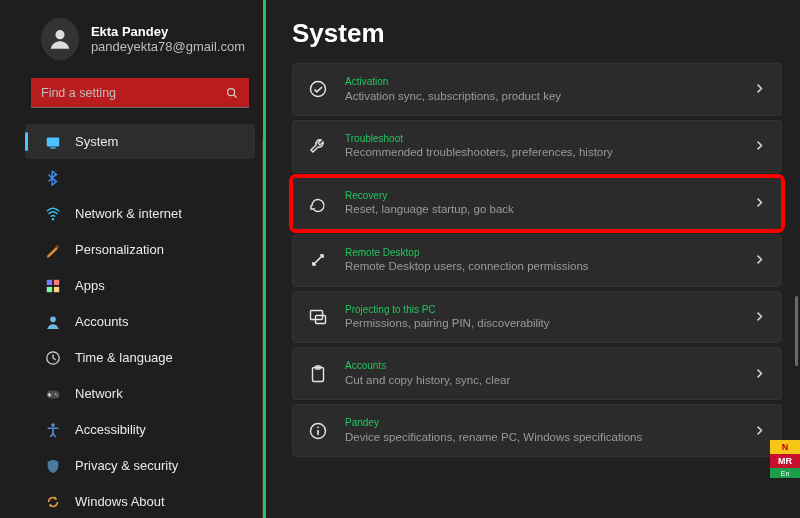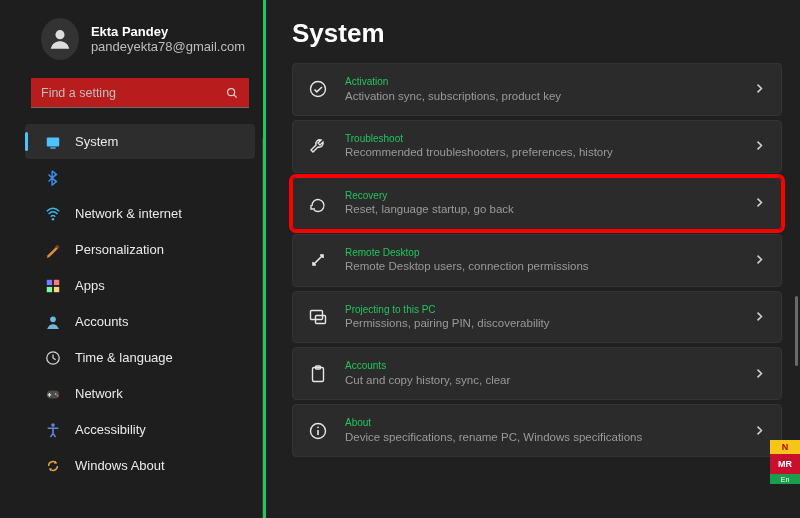--- a/index.html
+++ b/index.html
@@ -125,21 +125,21 @@
     border-radius: 2px;
   }
   .corner-badge {
     position: absolute;
     right: 0;
     bottom: 38px;
     width: 30px;
     height: 40px;
   }
   .corner-badge .r1 { background: #f5c518; height: 14px; font-size: 9px; color:#b00; font-weight:700; display:flex;align-items:center;justify-content:center;}
-  .corner-badge .r2 { background: #c8102e; height: 20px; font-size: 9px; color:#fff; font-weight:700; display:flex;align-items:center;justify-content:center;}
+  .corner-badge .r2 { background: #c8102e; height: 14px; font-size: 9px; color:#fff; font-weight:700; display:flex;align-items:center;justify-content:center;}
   .corner-badge .r3 { background: #1b9e4b; height: 10px; font-size: 7px; color:#fff; display:flex;align-items:center;justify-content:center;}
 </style>
 </head>
 <body>
 
 <div class="sidebar">
 
   <div class="profile">
     <div class="avatar">
       <svg viewBox="0 0 24 24">
@@ -233,20 +233,28 @@
         <span class="nav-ic">
           <svg viewBox="0 0 18 18">
             <use href="#ic-accessibility"></use>
           </svg>
         </span>
         <span>Accessibility</span>
       </div>
       <div class="nav-item">
         <span class="nav-ic">
           <svg viewBox="0 0 18 18">
+            <use href="#ic-privacy"></use>
+          </svg>
+        </span>
+        <span>Privacy &amp; security</span>
+      </div>
+      <div class="nav-item">
+        <span class="nav-ic">
+          <svg viewBox="0 0 18 18">
             <use href="#ic-update"></use>
           </svg>
         </span>
         <span>Windows About</span>
       </div>
     </div>
   <div class="nav-divider"></div>
 </div>
 
 <div class="main">
@@ -336,21 +344,21 @@
             <use href="#ic-chev"></use>
           </svg></span>
       </div>
       <div class="card">
         <span class="card-ic">
           <svg viewBox="0 0 20 20">
             <use href="#ic-about"></use>
           </svg>
         </span>
         <span class="card-text">
-          <div class="t">About</div>
+          <div class="t">Pandey</div>
           <div class="s">Device specifications, rename PC, Windows specifications</div>
         </span>
         <span class="chev"><svg viewBox="0 0 11 14">
             <use href="#ic-chev"></use>
           </svg></span>
       </div>
     </div>
 
   <div class="scroll-thumb"></div>
 

